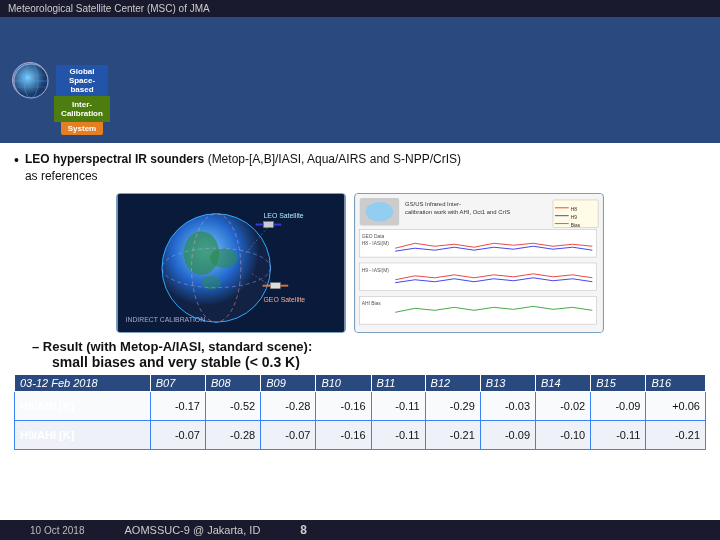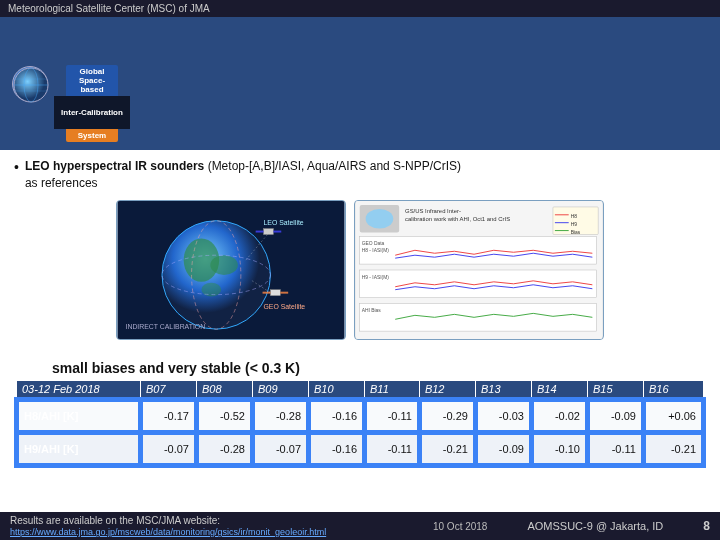--- a/index.html
+++ b/index.html
@@ -125,21 +125,21 @@
       background: #2a4a7f;
       color: white;
       padding: 2px 5px;
       text-align: left;
       border: 1px solid #fff;
       font-weight: normal;
       font-style: italic;
     }
     #data-table td {
       padding: 8px 5px;
-      border: 5px solid #3b82f6;
+      border: 1px solid #3b82f6;
       text-align: right;
     }
     #data-table tr:nth-child(even) td {
       background: #eef2f8;
     }
     #data-table tr:nth-child(odd) td {
       background: #f8fafc;
     }
     #data-table td:first-child {
       text-align: left;
@@ -206,22 +206,22 @@
         <circle cx="18" cy="18" r="17" fill="url(#globeGrad)" stroke="#aac" stroke-width="1"></circle>
         <ellipse cx="18" cy="18" rx="7" ry="17" fill="none" stroke="#4af" stroke-width="0.7" opacity="0.6"></ellipse>
         <line x1="1" y1="18" x2="35" y2="18" stroke="#4af" stroke-width="0.7" opacity="0.6"></line>
         <line x1="1" y1="12" x2="35" y2="12" stroke="#4af" stroke-width="0.5" opacity="0.4"></line>
         <line x1="1" y1="24" x2="35" y2="24" stroke="#4af" stroke-width="0.5" opacity="0.4"></line>
       </svg>
     </div>
 
     <div style="display:flex;flex-direction:column;align-items:center;">
       <div style="background:#2255aa;color:white;font-size:8px;font-weight:bold;padding:2px 5px;border-radius:2px 2px 0 0;width:52px;text-align:center;margin-top:40px;">Global Space-based</div>
-      <div style="background:#0f172a;color:white;font-size:8px;font-weight:bold;padding:12px 5px;width:76px;text-align:center;">Inter-Calibration</div>
-      <div style="background:#e67e22;color:white;font-size:8px;font-weight:bold;padding:2px 5px;border-radius:0 0 2px 2px;width:52px;text-align:center;">System</div>
+      <div style="background:#4d7c0f;color:white;font-size:8px;font-weight:bold;padding:4px 5px;width:56px;text-align:center;">Inter-Calibration</div>
+      <div style="background:#e67e22;color:white;font-size:8px;font-weight:bold;padding:2px 5px;border-radius:0 0 2px 2px;width:42px;text-align:center;">System</div>
     </div>
   </div>
 </div>
 
 <div id="content">
   <div class="bullet-point">
     <span class="bullet-dot">•</span>
     <div class="main-text">
       <span><b>LEO hyperspectral IR sounders</b><span> (Metop-[A,B]/IASI, Aqua/AIRS and S-NPP/CrIS)</span></span>
       <br>
@@ -299,21 +299,21 @@
         <text x="218" y="17" font-size="5" fill="#333">H8</text>
         <line x1="202" y1="22" x2="216" y2="22" stroke="#44e" stroke-width="1"></line>
         <text x="218" y="25" font-size="5" fill="#333">H9</text>
         <line x1="202" y1="30" x2="216" y2="30" stroke="#4a4" stroke-width="1"></line>
         <text x="218" y="33" font-size="5" fill="#333">Bias</text>
       </svg>
     </div>
   </div>
 
   <div class="result-line">
-    <br>
+    <span>– Result (with Metop-A/IASI, standard scene):</span><br>
     <span style="font-size:14px;font-weight:bold;margin-left:20px;">small biases and very stable (&lt; 0.3 K)</span>
   </div>
 
   <table id="data-table">
     <thead>
       <tr>
         <th>03-12 Feb 2018</th>
         <th>B07</th>
         <th>B08</th>
         <th>B09</th>
@@ -351,22 +351,18 @@
           <td>-0.09</td>
           <td>-0.10</td>
           <td>-0.11</td>
           <td>-0.21</td>
         </tr>
       </tbody>
   </table>
 </div>
 
 <div id="footer">
-  <div id="footer-left">
-    <div>Results are available on the MSC/JMA website:</div>
-    <a href="#">https://www.data.jma.go.jp/mscweb/data/monitoring/gsics/ir/monit_geoleoir.html</a>
-  </div>
   <div id="footer-right">
     <span id="footer-date">10 Oct 2018</span>
     <span>AOMSSUC-9 @ Jakarta, ID</span>
     <span id="page-number">8</span>
   </div>
 </div>
 
 </body></html>

